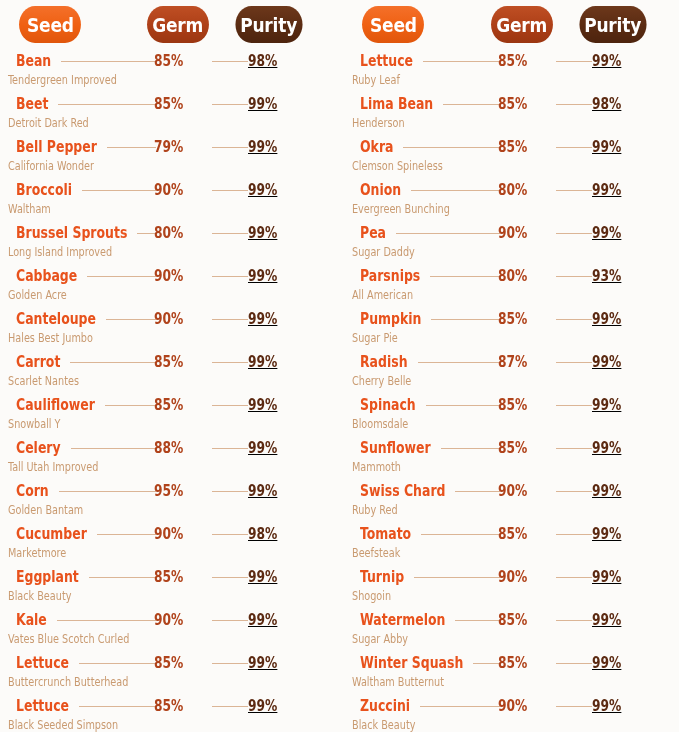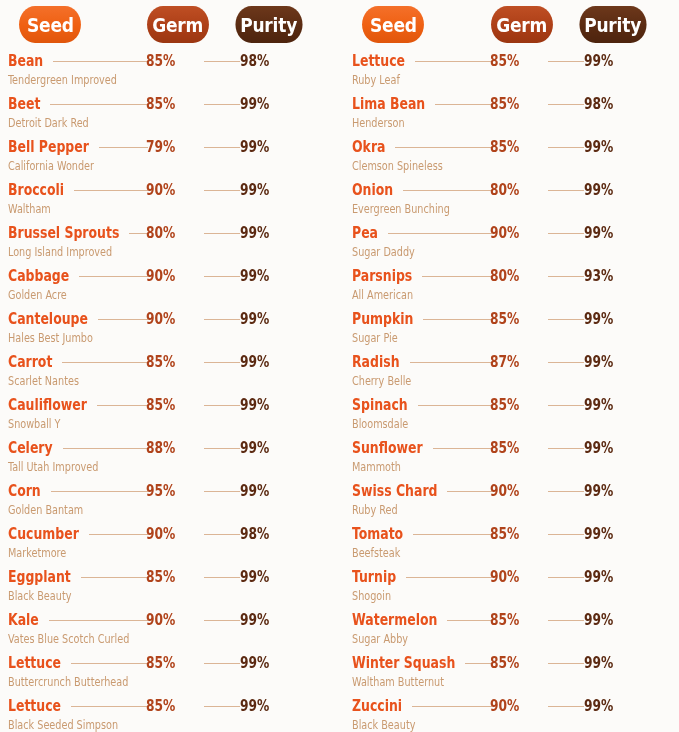--- a/index.html
+++ b/index.html
@@ -134,23 +134,23 @@
     font-size: 12.5px;
     font-family: "DejaVu Sans", sans-serif;
     font-stretch: condensed;
     white-space: nowrap;
     transform: scaleX(0.86);
     transform-origin: left center;
     line-height: 15px;
     margin-top: 0px;
   }
   
-  .row-main { padding-right: 34px; }
+  .row-main { padding-right: 34px; margin-left: 8px; }
   .germ-cell  { position: absolute; left: 138px; top: 0; height: 22px; display:flex; align-items:center;}
-  .purity-cell{ position: absolute; left: 232px; top: 0; height: 22px; display:flex; align-items:center;}
+  .purity-cell{ position: absolute; left: 232px; top: 0; height: 22px; display:flex; align-items:center;text-decoration:underline;}
   .lead-a { position: absolute; top: 11px; height: 1px; background: #dbb596; }
   .lead-b { position: absolute; top: 11px; height: 1px; background: #dbb596; left: 196px; width: 36px; }
 </style>
 </head>
 <body>
 
 <div class="sheet">
   <div class="columns">
 
     <div class="column left">

